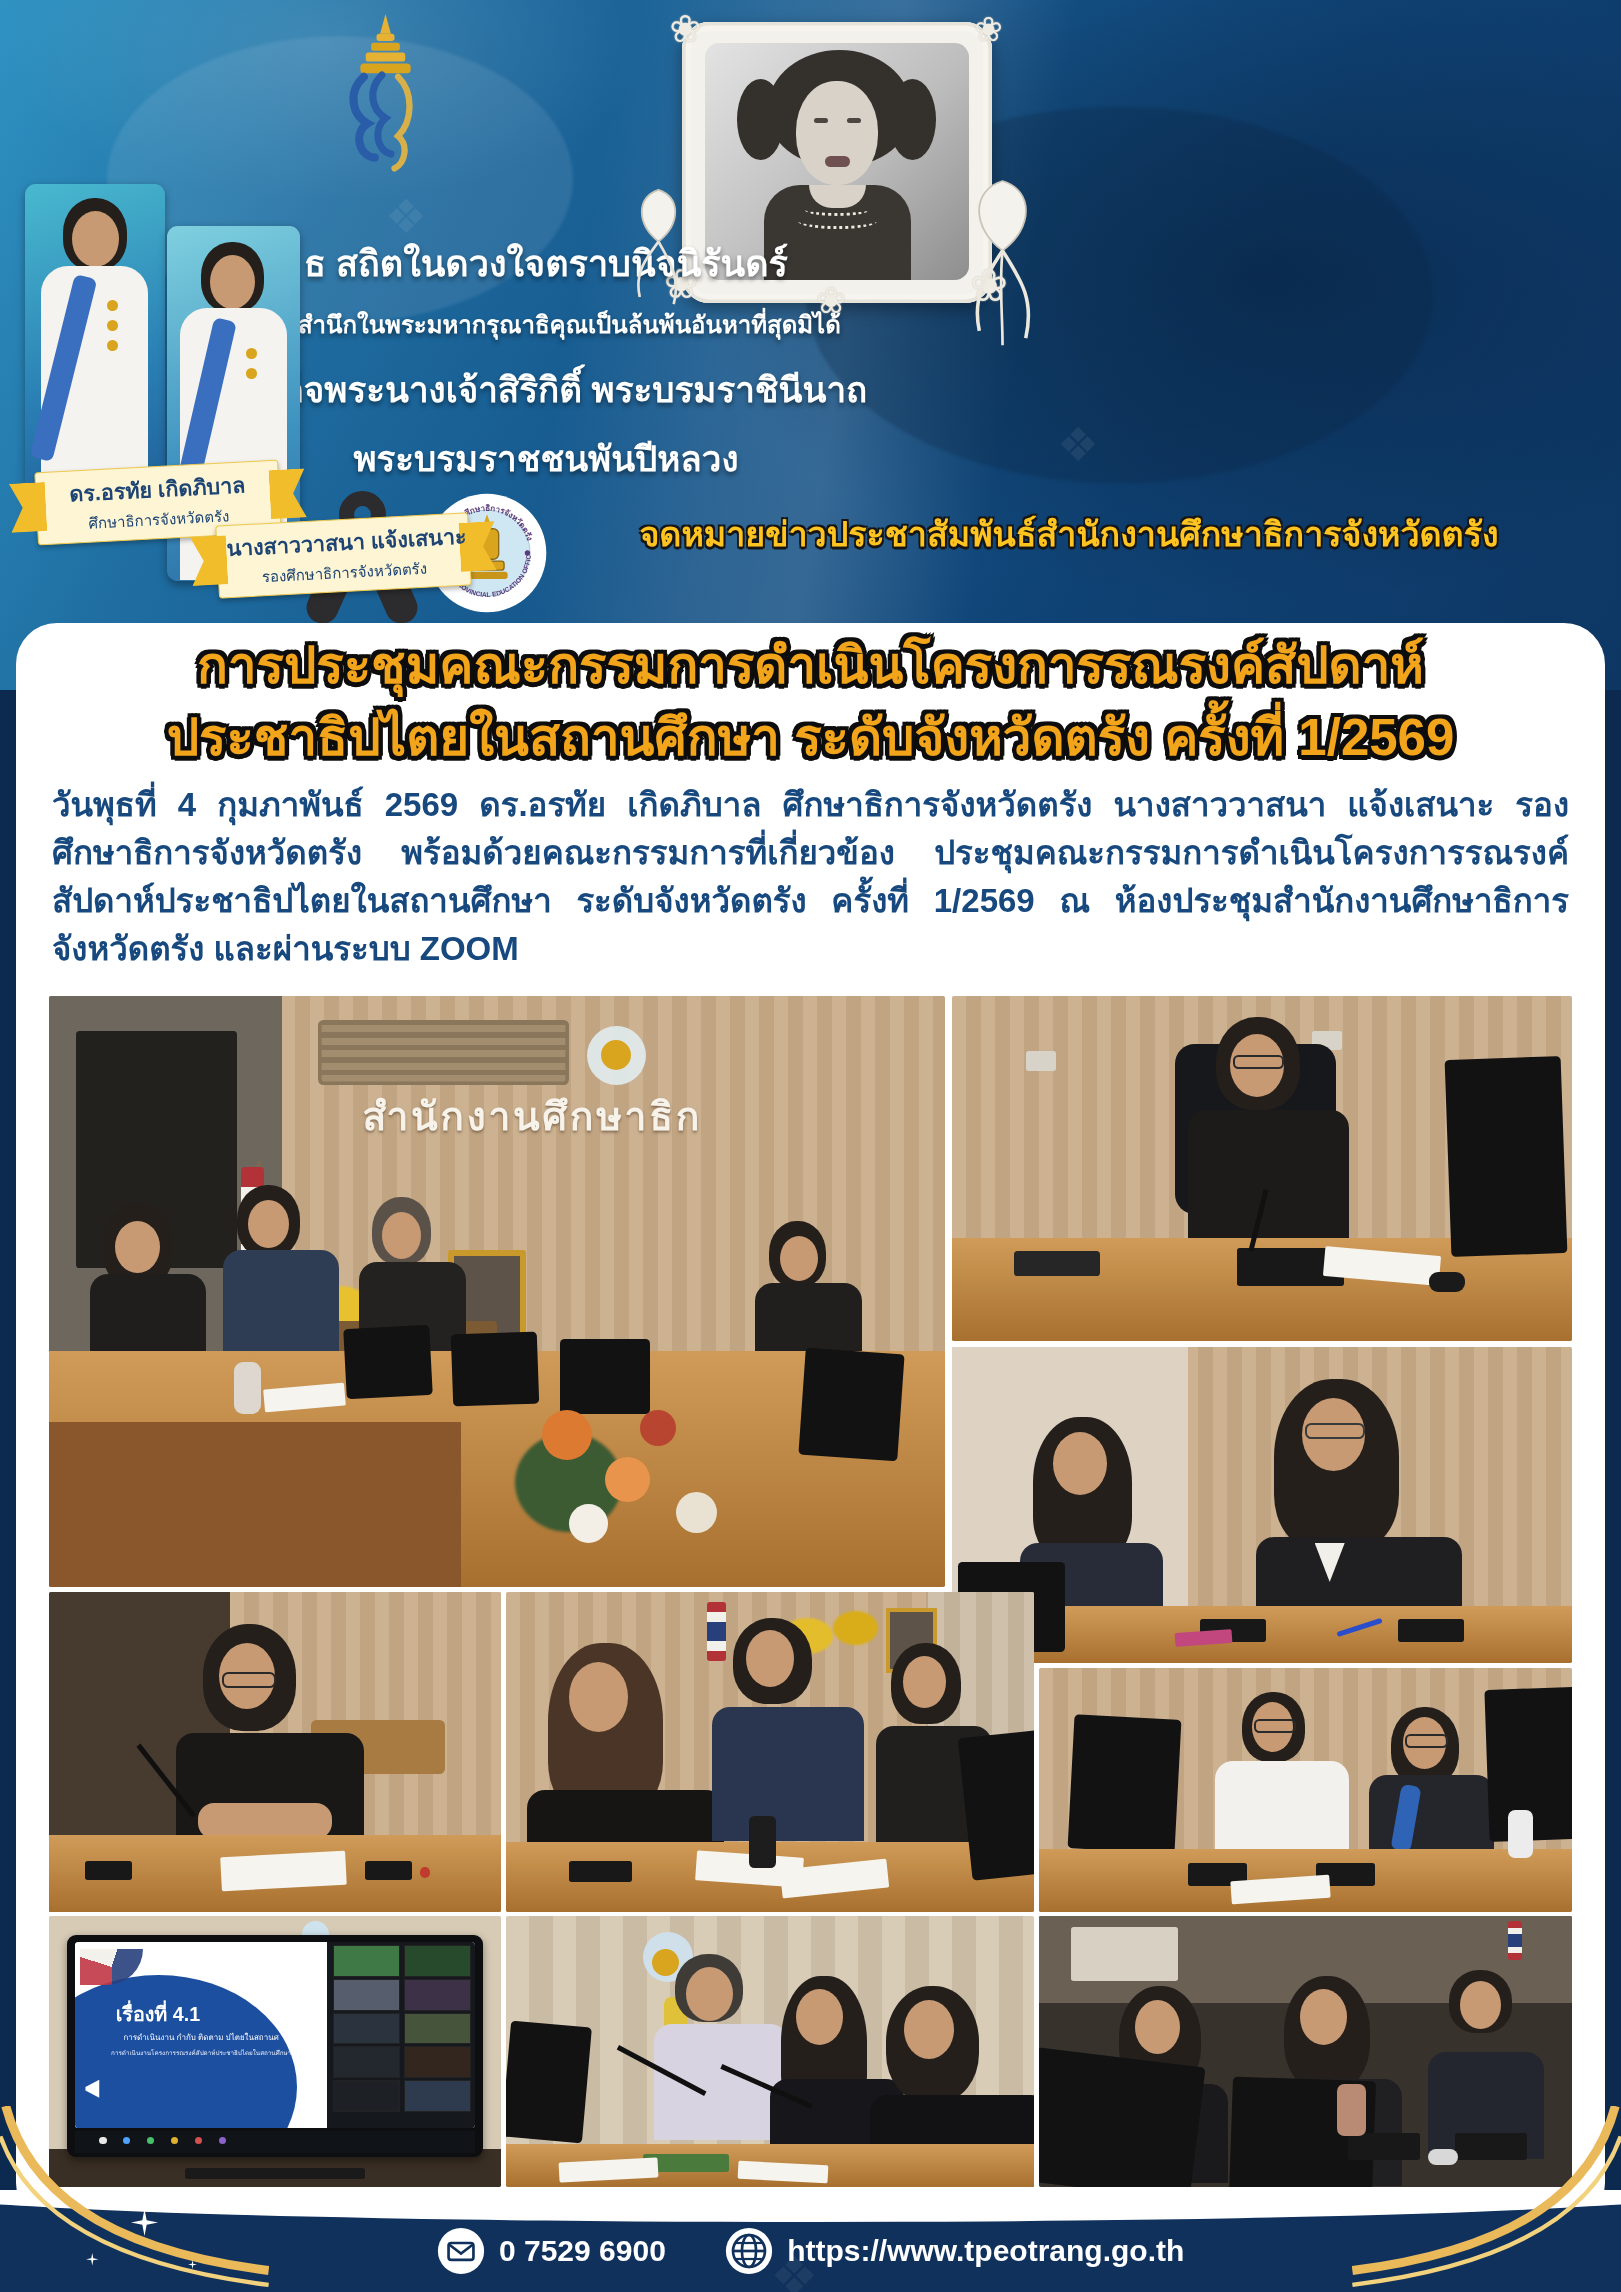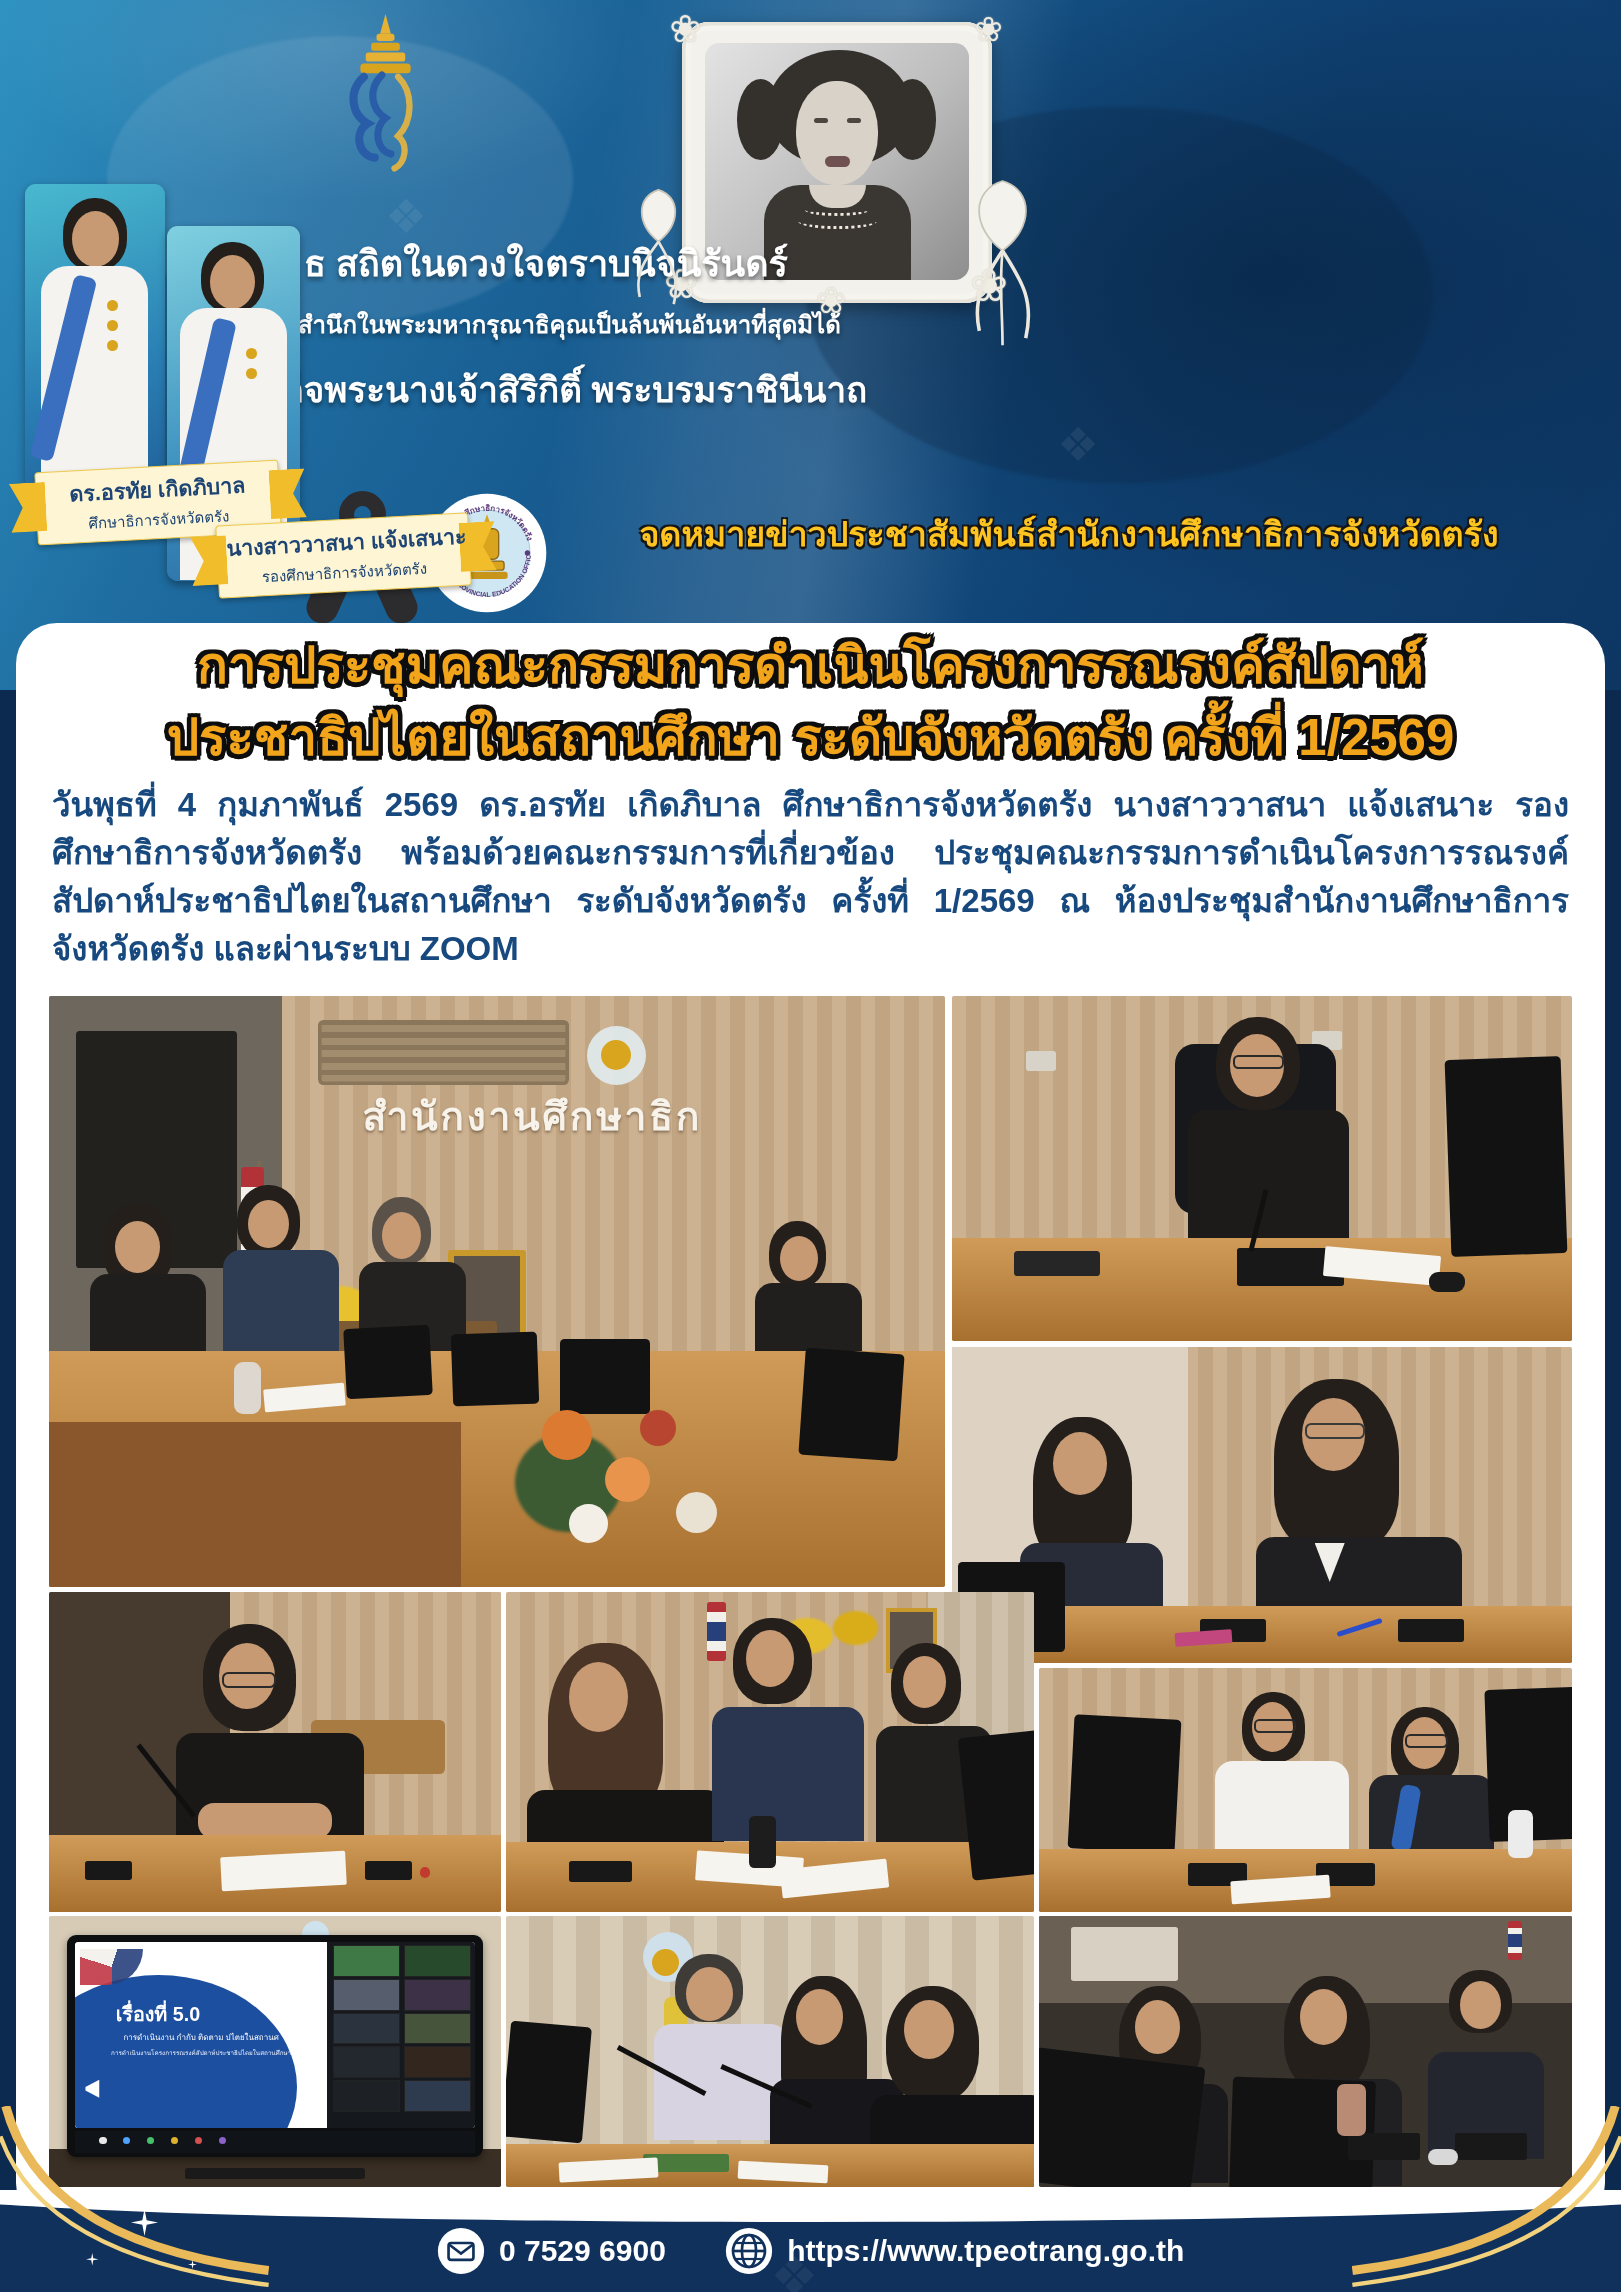--- a/index.html
+++ b/index.html
@@ -144,20 +144,21 @@
       <path d="M60,80 C25,55 25,12 60,2 C95,12 95,55 60,80 Z" fill="#f4f2ec" stroke="#c9c4b8" stroke-width="2"></path>
       <path d="M60,80 C40,110 26,134 34,170" fill="none" stroke="#ece8de" stroke-width="4"></path>
       <path d="M60,80 C80,112 96,134 86,178" fill="none" stroke="#ece8de" stroke-width="4"></path>
       <path d="M60,80 C56,120 60,150 60,186" fill="none" stroke="#ece8de" stroke-width="3"></path>
     </svg>
 
     <div class="memorial">
       <div class="mem1">ธ สถิตในดวงใจตราบนิจนิรันดร์</div>
       <div class="mem2">น้อมสำนึกในพระมหากรุณาธิคุณเป็นล้นพ้นอันหาที่สุดมิได้</div>
       <div class="mem3">สมเด็จพระนางเจ้าสิริกิติ์ พระบรมราชินีนาถ</div>
+      <div class="mem4">พระบรมราชชนพันปีหลวง</div>
     </div>
 
     <div class="official off1">
       <div class="hair" style="left:38px;top:14.3px;width:64px;height:72px;"></div>
       <div class="head" style="left:47px;top:27px;width:47px;height:56px;"></div>
       <div class="abs" style="left:16px;top:82px;width:107px;height:236px;background:#f4f3f0;border-radius:27px 27px 0 0;"></div>
       <div class="abs" style="left:27px;top:90px;width:23px;height:188px;background:#3a6fc0;transform:rotate(14deg);border-radius:7.2px;"></div>
       <div class="dot" style="left:82px;top:116px;width:10.7px;height:10.7px;background:#d9a41e;"></div>
       <div class="dot" style="left:82px;top:136px;width:10.7px;height:10.7px;background:#d9a41e;"></div>
       <div class="dot" style="left:82px;top:156px;width:10.7px;height:10.7px;background:#d9a41e;"></div>
@@ -370,21 +371,21 @@
 
     <div class="photo" style="left:0;top:920px;width:452px;height:271px;background:#d7cbb6;">
       <div class="abs" style="left:0;top:86%;width:100%;height:14%;background:#3a2f24;"></div>
       <div class="dot" style="left:56%;top:2%;width:27px;height:27px;background:#cfe3ee;"></div>
       <div class="abs" style="left:4%;top:7%;width:92%;height:82%;background:#0c0e10;border-radius:9px;box-shadow:0 3.6px 9px rgba(0,0,0,.4);">
         <div class="abs" style="left:2%;top:3%;width:96%;height:84%;background:#f4f6f8;border-radius:3.6px;overflow:hidden;">
           <div class="abs" style="left:0;top:0;width:63%;height:100%;background:#ffffff;">
             <div class="abs" style="left:-22%;top:18%;width:110%;height:120%;background:#1d4fa0;border-radius:50%;"></div>
             <div class="abs" style="left:2%;top:4%;width:63px;height:36px;background:
                  conic-gradient(from 180deg,#c03644 0 30%,#f2f0ea 30% 55%,#27407c 55% 100%);border-radius:0 0 63px 0;opacity:.9;"></div>
-            <div class="abs" style="left:16%;top:30%;color:#fff;font-size:19.7px;font-weight:bold;">เรื่องที่ 5.0</div>
+            <div class="abs" style="left:16%;top:30%;color:#fff;font-size:19.7px;font-weight:bold;">เรื่องที่ 4.1</div>
             <div class="abs" style="left:8%;top:48%;width:84%;color:#fff;font-size:8px;text-align:center;">การดำเนินงาน กำกับ ติดตาม ปไตยในสถานศ</div>
             <div class="abs" style="left:6%;top:57%;width:88%;color:#e8eefc;font-size:6.3px;text-align:center;">การดำเนินงานโครงการรณรงค์สัปดาห์ประชาธิปไตยในสถานศึกษา</div>
             <div class="abs" style="left:4%;top:74%;width:23px;height:18px;background:#fff;clip-path:polygon(0 40%,60% 0,60% 100%,0 60%);"></div>
           </div>
           <div class="abs" style="left:63%;top:0;width:37%;height:100%;background:#15181d;">
             <div class="abs" style="left:4%;top:2%;width:44%;height:16%;background:#3f7a46;border:0.9px solid #222;"></div>
             <div class="abs" style="left:52%;top:2%;width:44%;height:16%;background:#27492c;border:0.9px solid #222;"></div>
             <div class="abs" style="left:4%;top:20%;width:44%;height:16%;background:#565e6e;border:0.9px solid #222;"></div>
             <div class="abs" style="left:52%;top:20%;width:44%;height:16%;background:#3c3146;border:0.9px solid #222;"></div>
             <div class="abs" style="left:4%;top:38%;width:44%;height:16%;background:#2b333f;border:0.9px solid #222;"></div>

